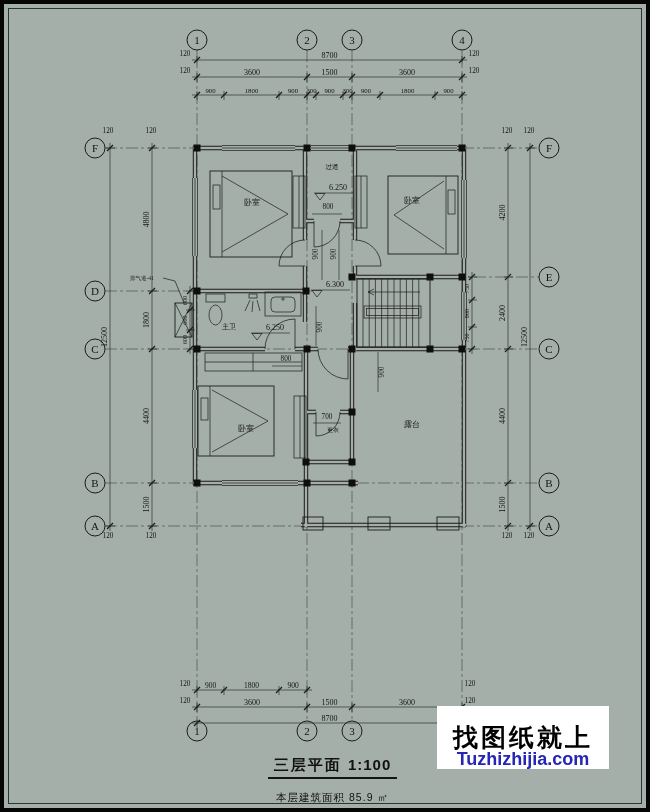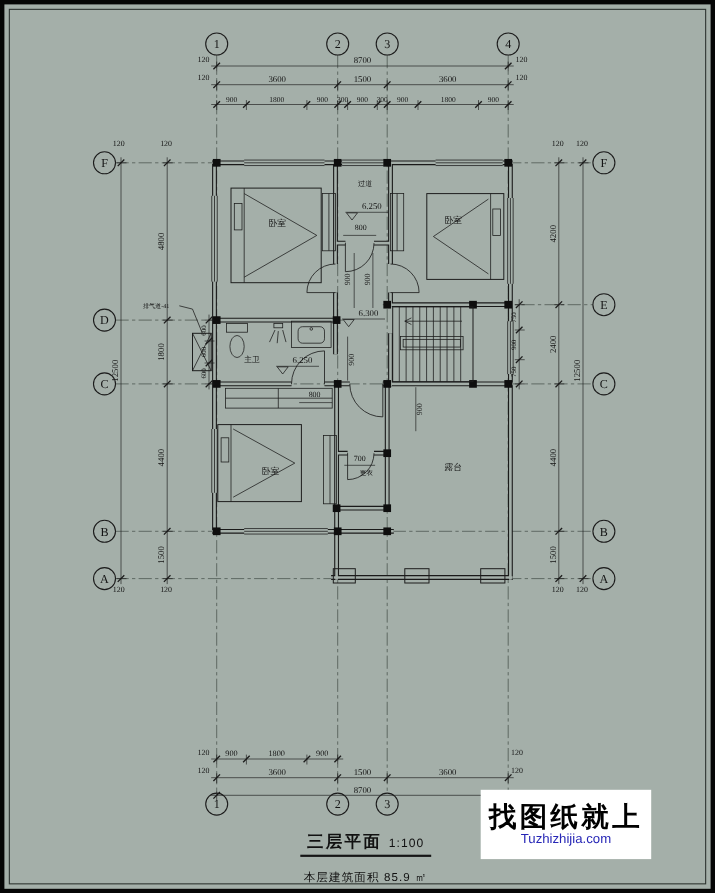--- a/index.html
+++ b/index.html
@@ -18,26 +18,26 @@
   .door{stroke:#1c1c1c;stroke-width:.75;fill:none;}
   .wall-outer{stroke:#1a1a1a;stroke-width:4.4;fill:none;}
   .wall-inner{fill:none;stroke-width:2.4;}
   .bgfill{fill:#a4afa9;stroke:none;}
   .wln{stroke:#1a1a1a;stroke-width:.7;}
   .col{fill:#0e0e0e;stroke:none;}
   .bub{fill:none;stroke:#1c1c1c;stroke-width:1;}
   #titleblock{position:absolute;left:235px;top:756px;width:195px;text-align:center;color:#111;}
   #titleblock .t1{display:inline-block;border-bottom:2px solid #151515;padding:0 6px 2px 6px;
       font-size:15px;font-weight:bold;letter-spacing:2px;white-space:nowrap;}
-  #titleblock .scale{font-size:11px;font-weight:normal;letter-spacing:1px;}
+  #titleblock .scale{font-size:15px;font-weight:bold;letter-spacing:1px;}
   #titleblock .t2{font-size:10.5px;margin-top:12px;letter-spacing:1px;white-space:nowrap;}
-  #watermark{position:absolute;left:437px;top:706px;width:155px;height:63px;background:#ffffff;
-      display:flex;flex-direction:column;align-items:center;justify-content:center;line-height:1.05;margin-top:12px;}
+  #watermark{position:absolute;left:437px;top:706px;width:172px;height:63px;background:#ffffff;
+      display:flex;flex-direction:column;align-items:center;justify-content:flex-end;line-height:1.05;}
   #watermark .w1{font-size:25px;font-weight:bold;color:#000;letter-spacing:3px;white-space:nowrap;}
-  #watermark .w2{font-size:12px;font-weight:normal;white-space:nowrap;}
+  #watermark .w2{font-size:18px;font-weight:bold;white-space:nowrap;}
 </style>
 </head>
 <body>
 
 <div id="frame">
   <div id="paper">
     <div id="innerline"></div>
   </div>
 
   <svg width="650" height="812" viewBox="0 0 650 812">

